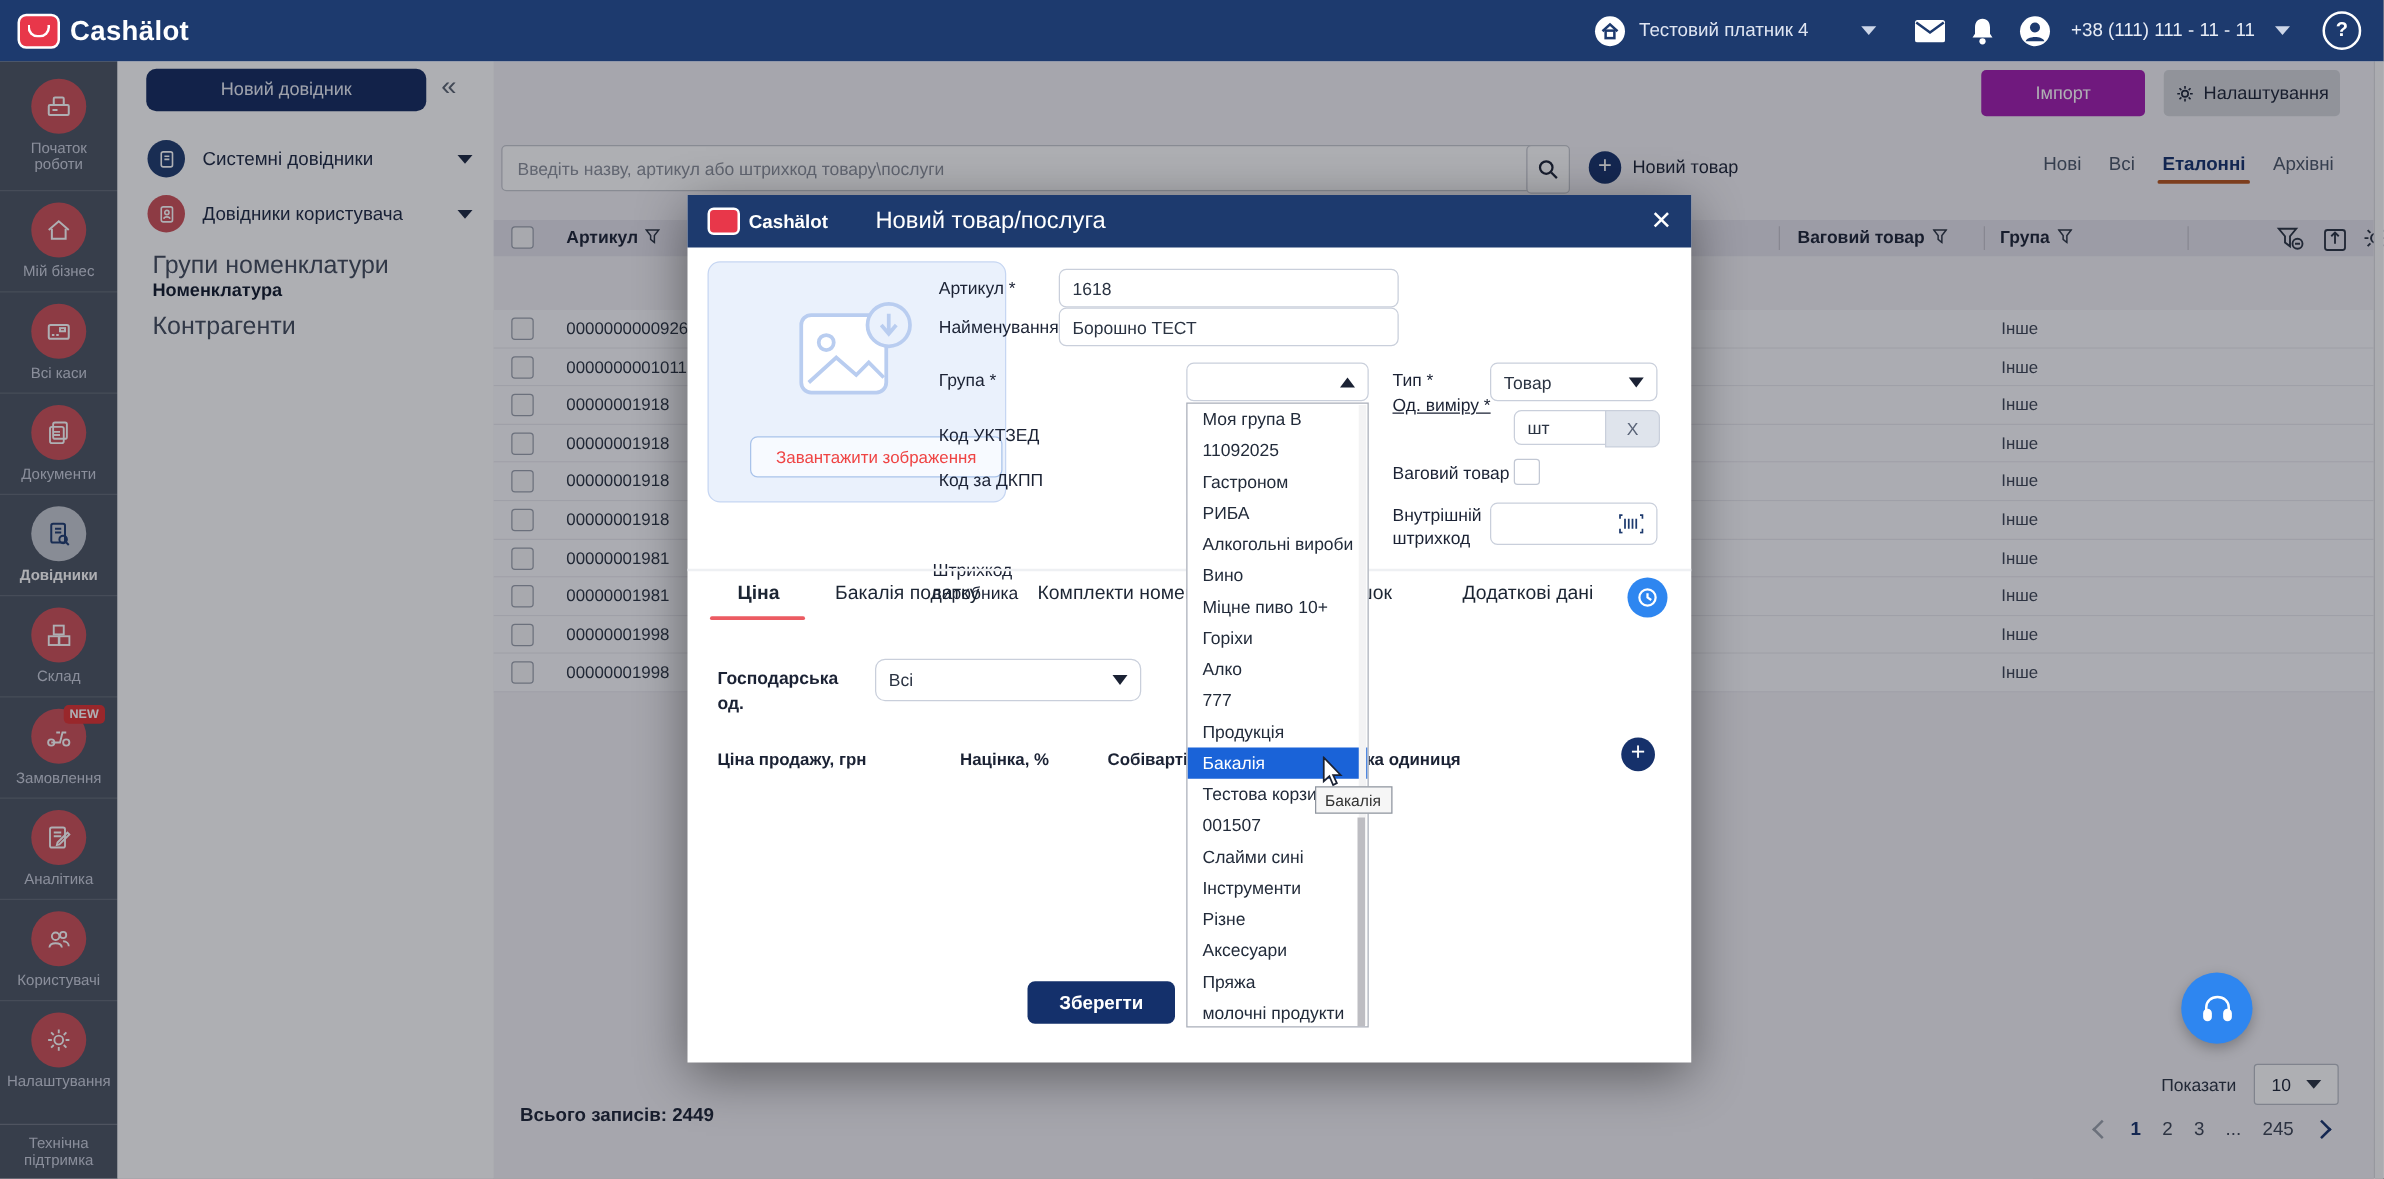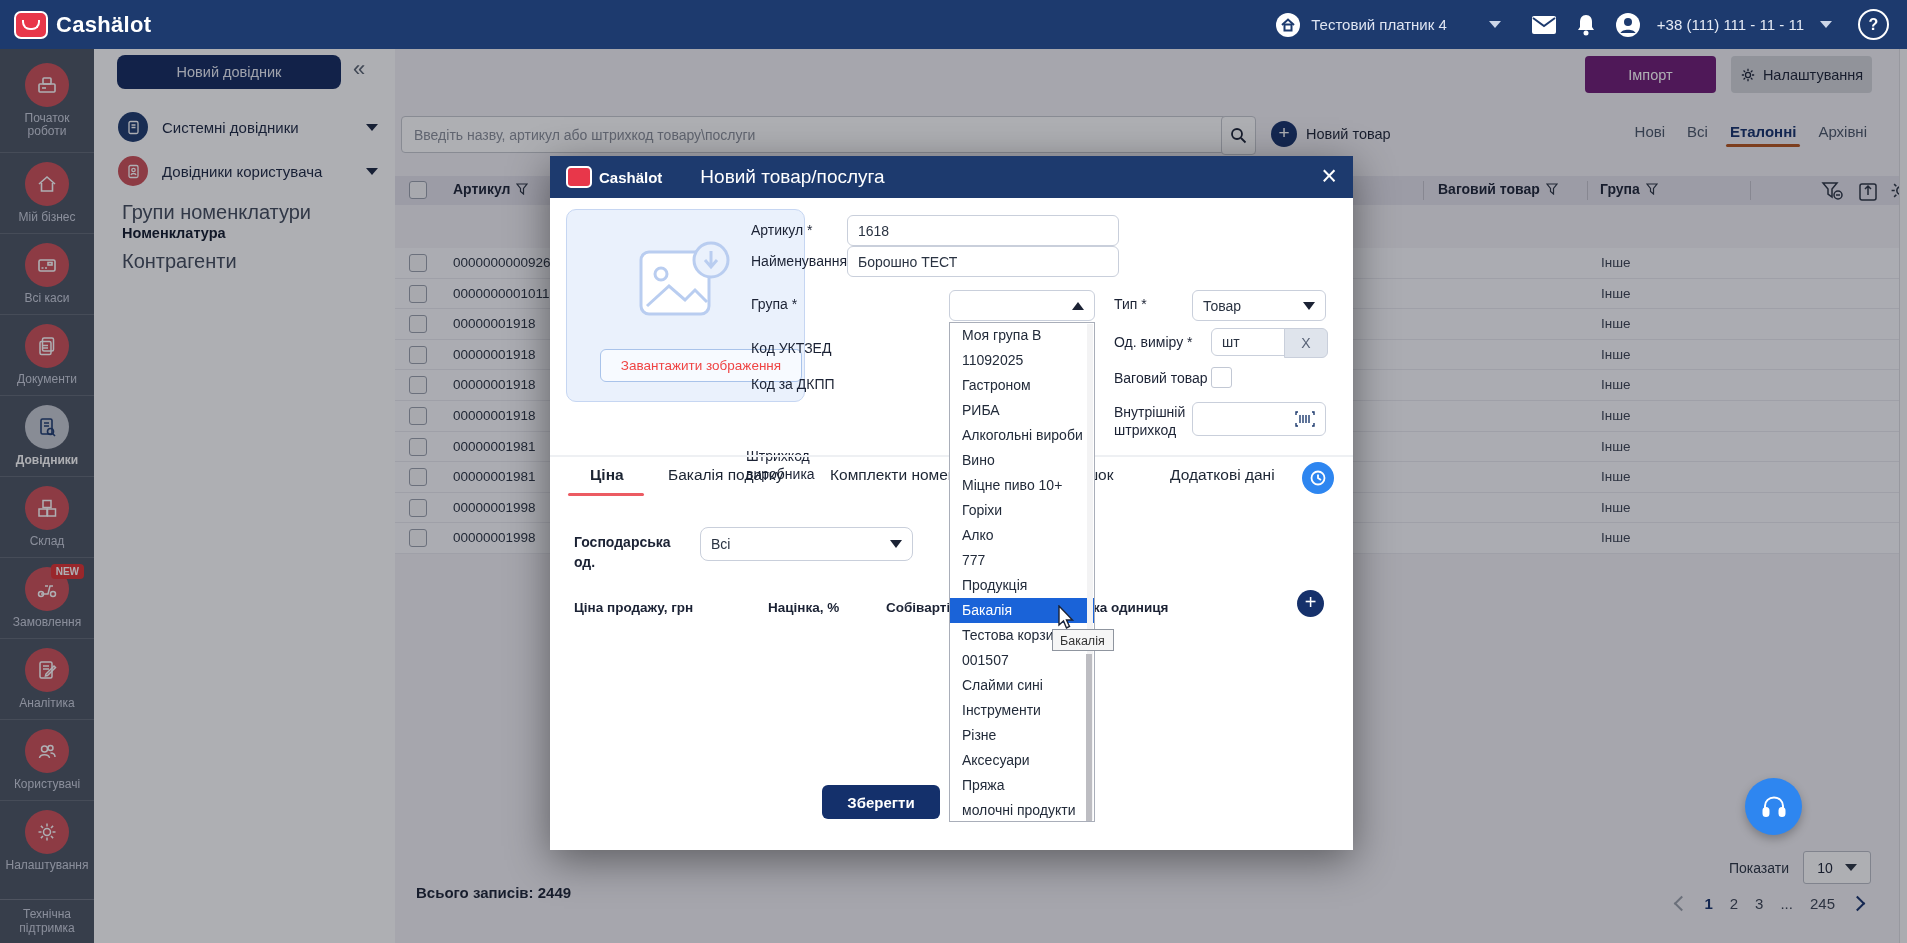--- a/index.html
+++ b/index.html
@@ -44,21 +44,21 @@
   .cat-section{position:absolute;left:24px;display:flex;align-items:center;gap:14px;width:260px;cursor:pointer;}
   .cat-circle{width:30px;height:30px;border-radius:50%;display:flex;align-items:center;justify-content:center;flex:0 0 30px;}
   .cat-label{font-size:15px;color:#1b2640;flex:1;}
   .cat-caret{width:0;height:0;border-left:6px solid transparent;border-right:6px solid transparent;border-top:7px solid #1b2640;}
   .cat-link{position:absolute;left:28px;font-size:20px;color:#424b5c;cursor:pointer;}
   .cat-link.active{font-weight:bold;color:#10192b;font-size:14.5px;}
 
   
   #main{position:absolute;left:395px;top:49px;width:1504px;height:894px;background:#f3f2f6;z-index:1;}
   .btn{border:none;border-radius:4px;font-family:inherit;cursor:pointer;font-size:14.5px;}
-  #import-btn{position:absolute;left:1190px;top:7px;width:131px;height:37px;background:#701a75;color:#fff;}
+  #import-btn{position:absolute;left:1190px;top:7px;width:131px;height:37px;background:#a21caf;color:#fff;}
   #settings-btn{position:absolute;left:1336px;top:7px;width:141px;height:37px;background:#d3d5da;color:#1b2234;
                 display:flex;align-items:center;justify-content:center;gap:7px;}
   #search-box{position:absolute;left:6px;top:67px;width:818px;height:35px;border:1px solid #c6c8cf;border-radius:4px;
               background:#fff;padding:0 12px;font-size:14px;color:#2a3342;font-family:inherit;}
   #search-box::placeholder{color:#8a8f9a;}
   #search-btn{position:absolute;left:826px;top:67px;width:33px;height:37px;border:1px solid #c6c8cf;border-radius:4px;
               background:#fff;display:flex;align-items:center;justify-content:center;cursor:pointer;}
   #new-item{position:absolute;left:876px;top:72px;display:flex;align-items:center;gap:9px;cursor:pointer;}
   .plus-circle{width:26px;height:26px;border-radius:50%;background:#16316b;color:#fff;font-size:19px;line-height:24px;
                text-align:center;}
@@ -538,21 +538,21 @@
     <span class="f-label" style="left:201px;top:220px;">Код за ДКПП</span>
     <input class="f-input" style="left: 399px; top: 213px; width: 146px; z-index: 1;">
     <span class="f-label" style="left:196px;top:251px;width:90px;line-height:18px;margin-top:40px;">Штрихкод виробника</span>
     <input class="f-input" style="left: 399px; top: 250px; width: 146px; z-index: 1;">
 
     <span class="f-label" style="left:564px;top:140px;">Тип *</span>
     <span class="f-select" style="left:642px;top:134px;width:134px;">
       <span>Товар</span>
       <span class="cd"></span>
     </span>
-    <span class="f-label" style="left:564px;top:178px;">Од. виміру *</span>
+    <span class="f-label" style="left:564px;top:160px;text-decoration:underline;">Од. виміру *</span>
     <input class="f-input" style="left: 661px; top: 172px; width: 74px; height: 28px; border-radius: 6px 0px 0px 6px;" value="шт">
     <span id="unit-clear">X</span>
     <span class="f-label" style="left:564px;top:214px;">Ваговий товар</span>
     <span id="weight-check"></span>
     <span class="f-label" style="left:564px;top:247px;width:80px;line-height:18px;">Внутрішній штрихкод</span>
     <span class="f-select" style="left:642px;top:246px;width:134px;height:34px;">
       <svg width="20" height="16" viewBox="0 0 20 16" stroke="#1d3a6e" stroke-width="1.4" fill="none" style="margin-left:auto;">
           <path d="M3 1 H1 V4 M17 1 H19 V4 M3 15 H1 V12 M17 15 H19 V12 M5 4v8 M8 4v8 M11 4v8 M14 4v8"></path>
         </svg>
     </span>

